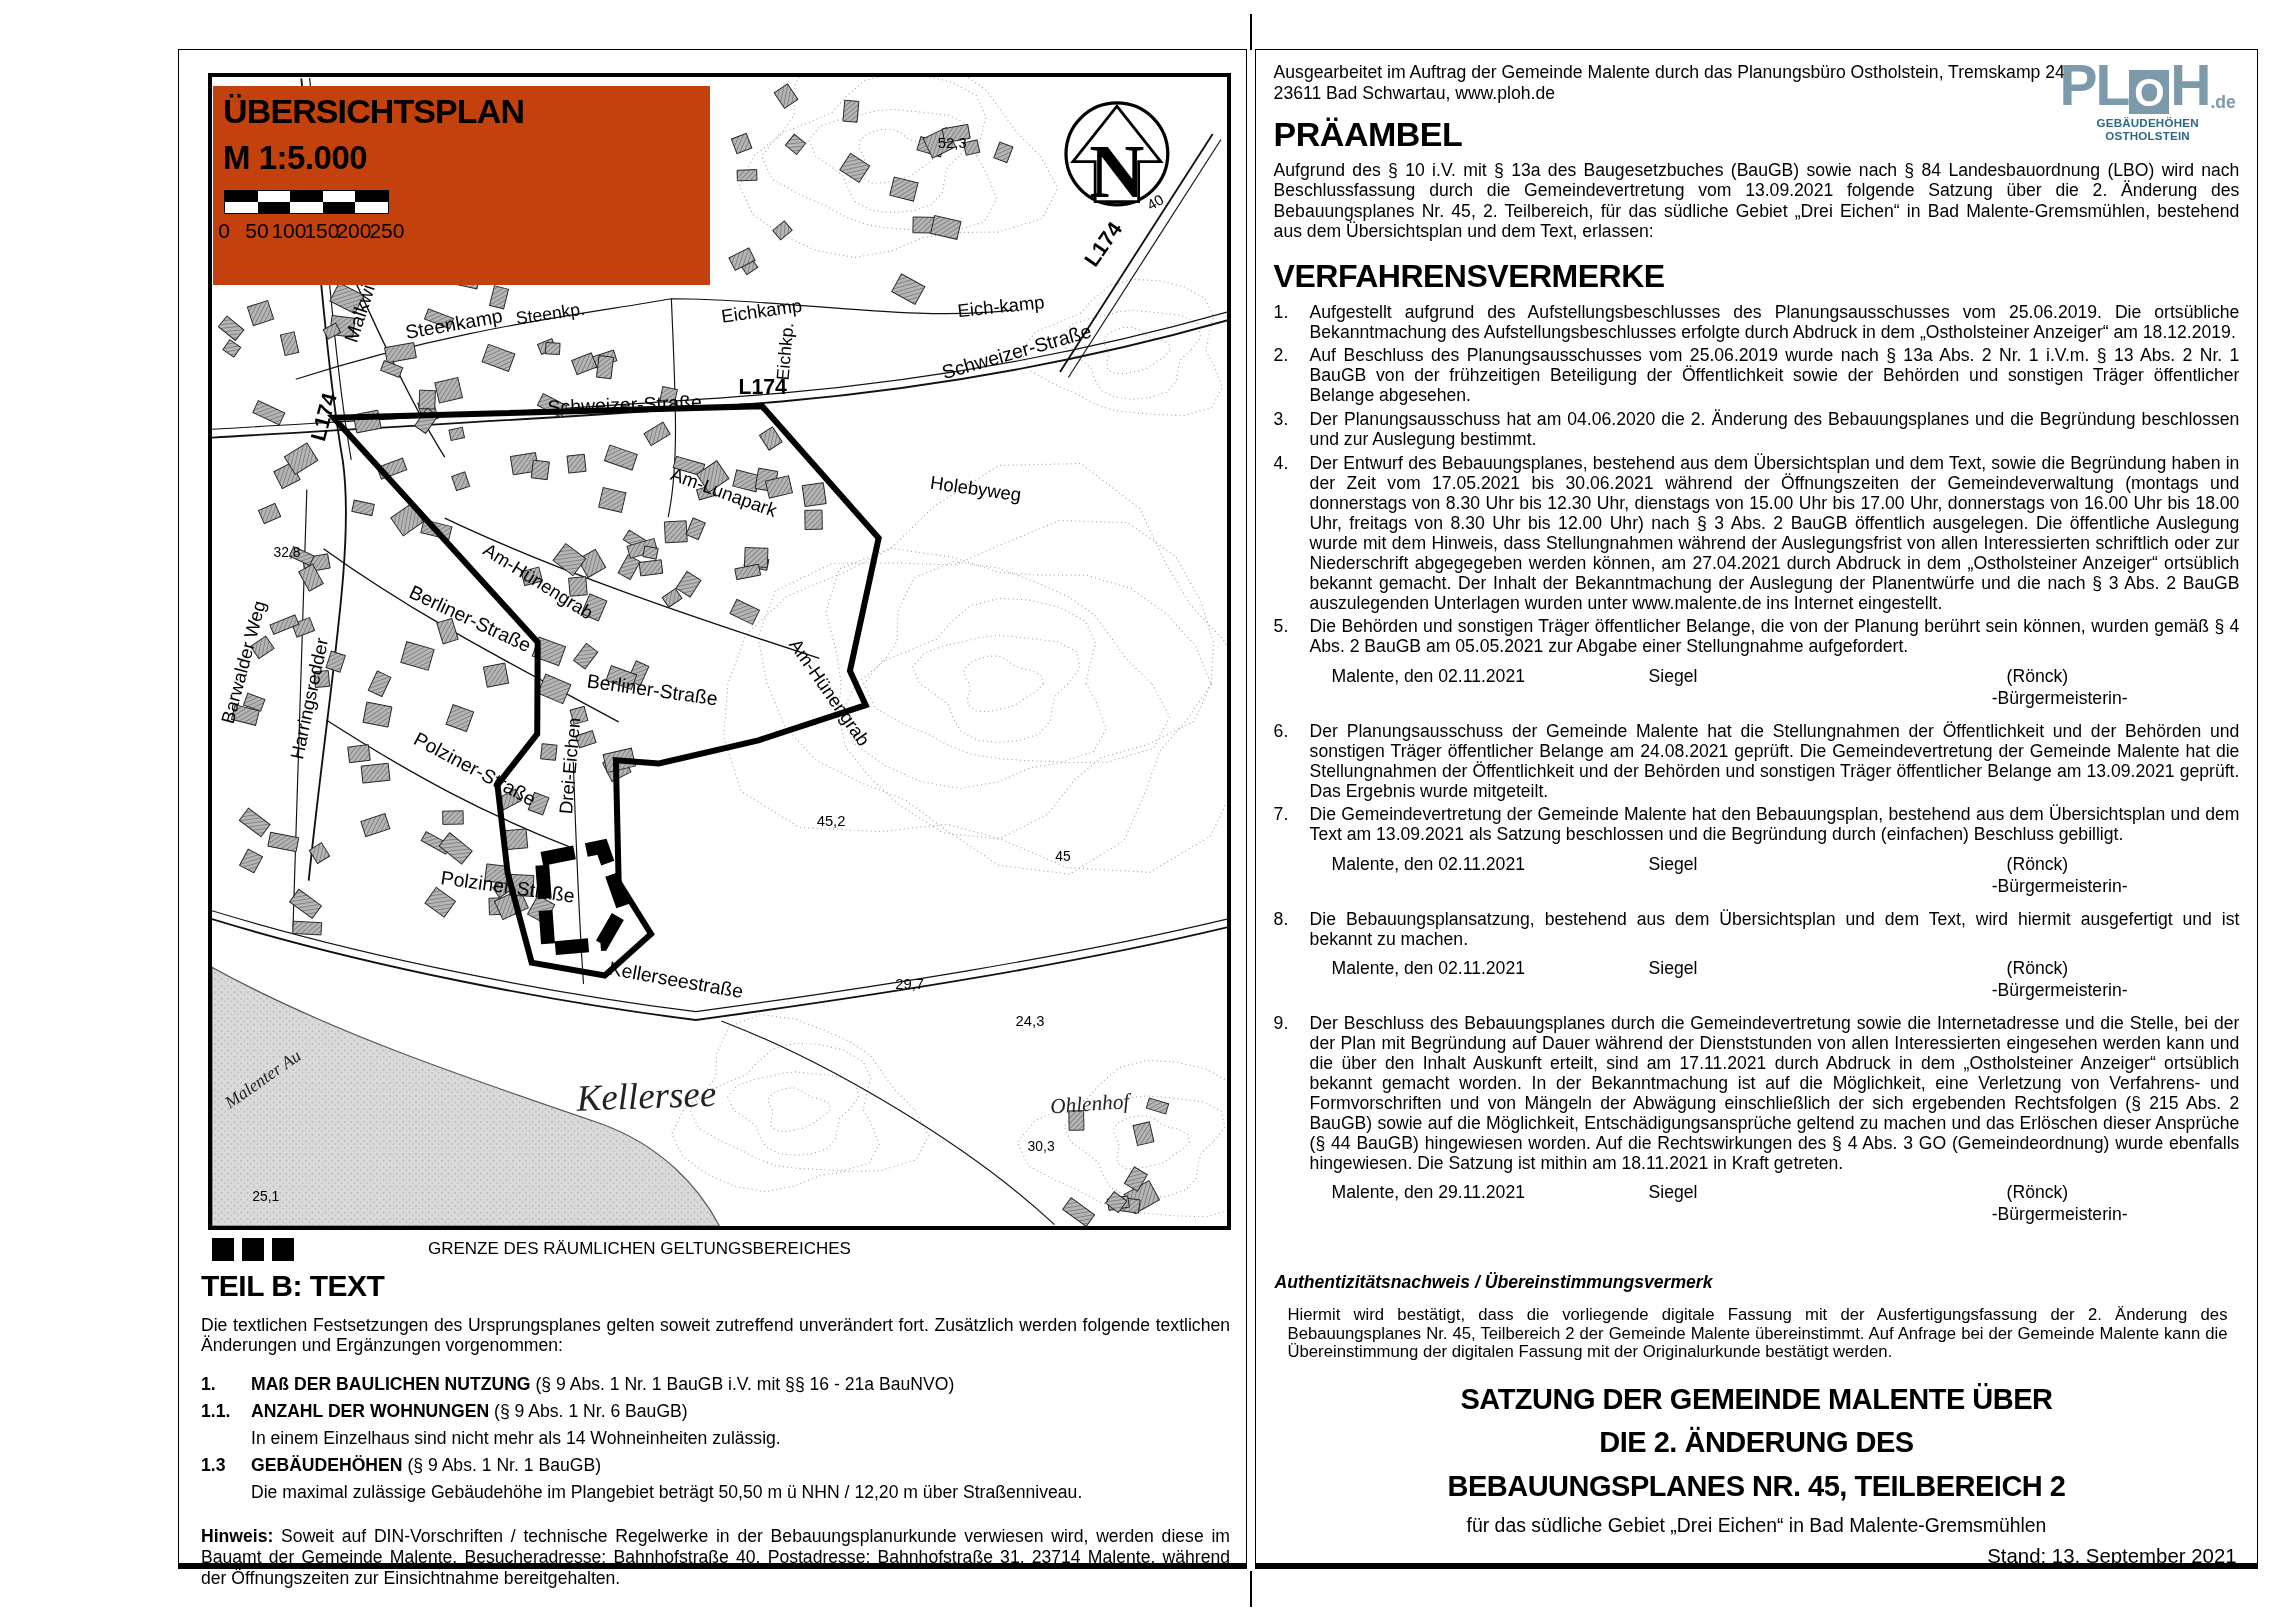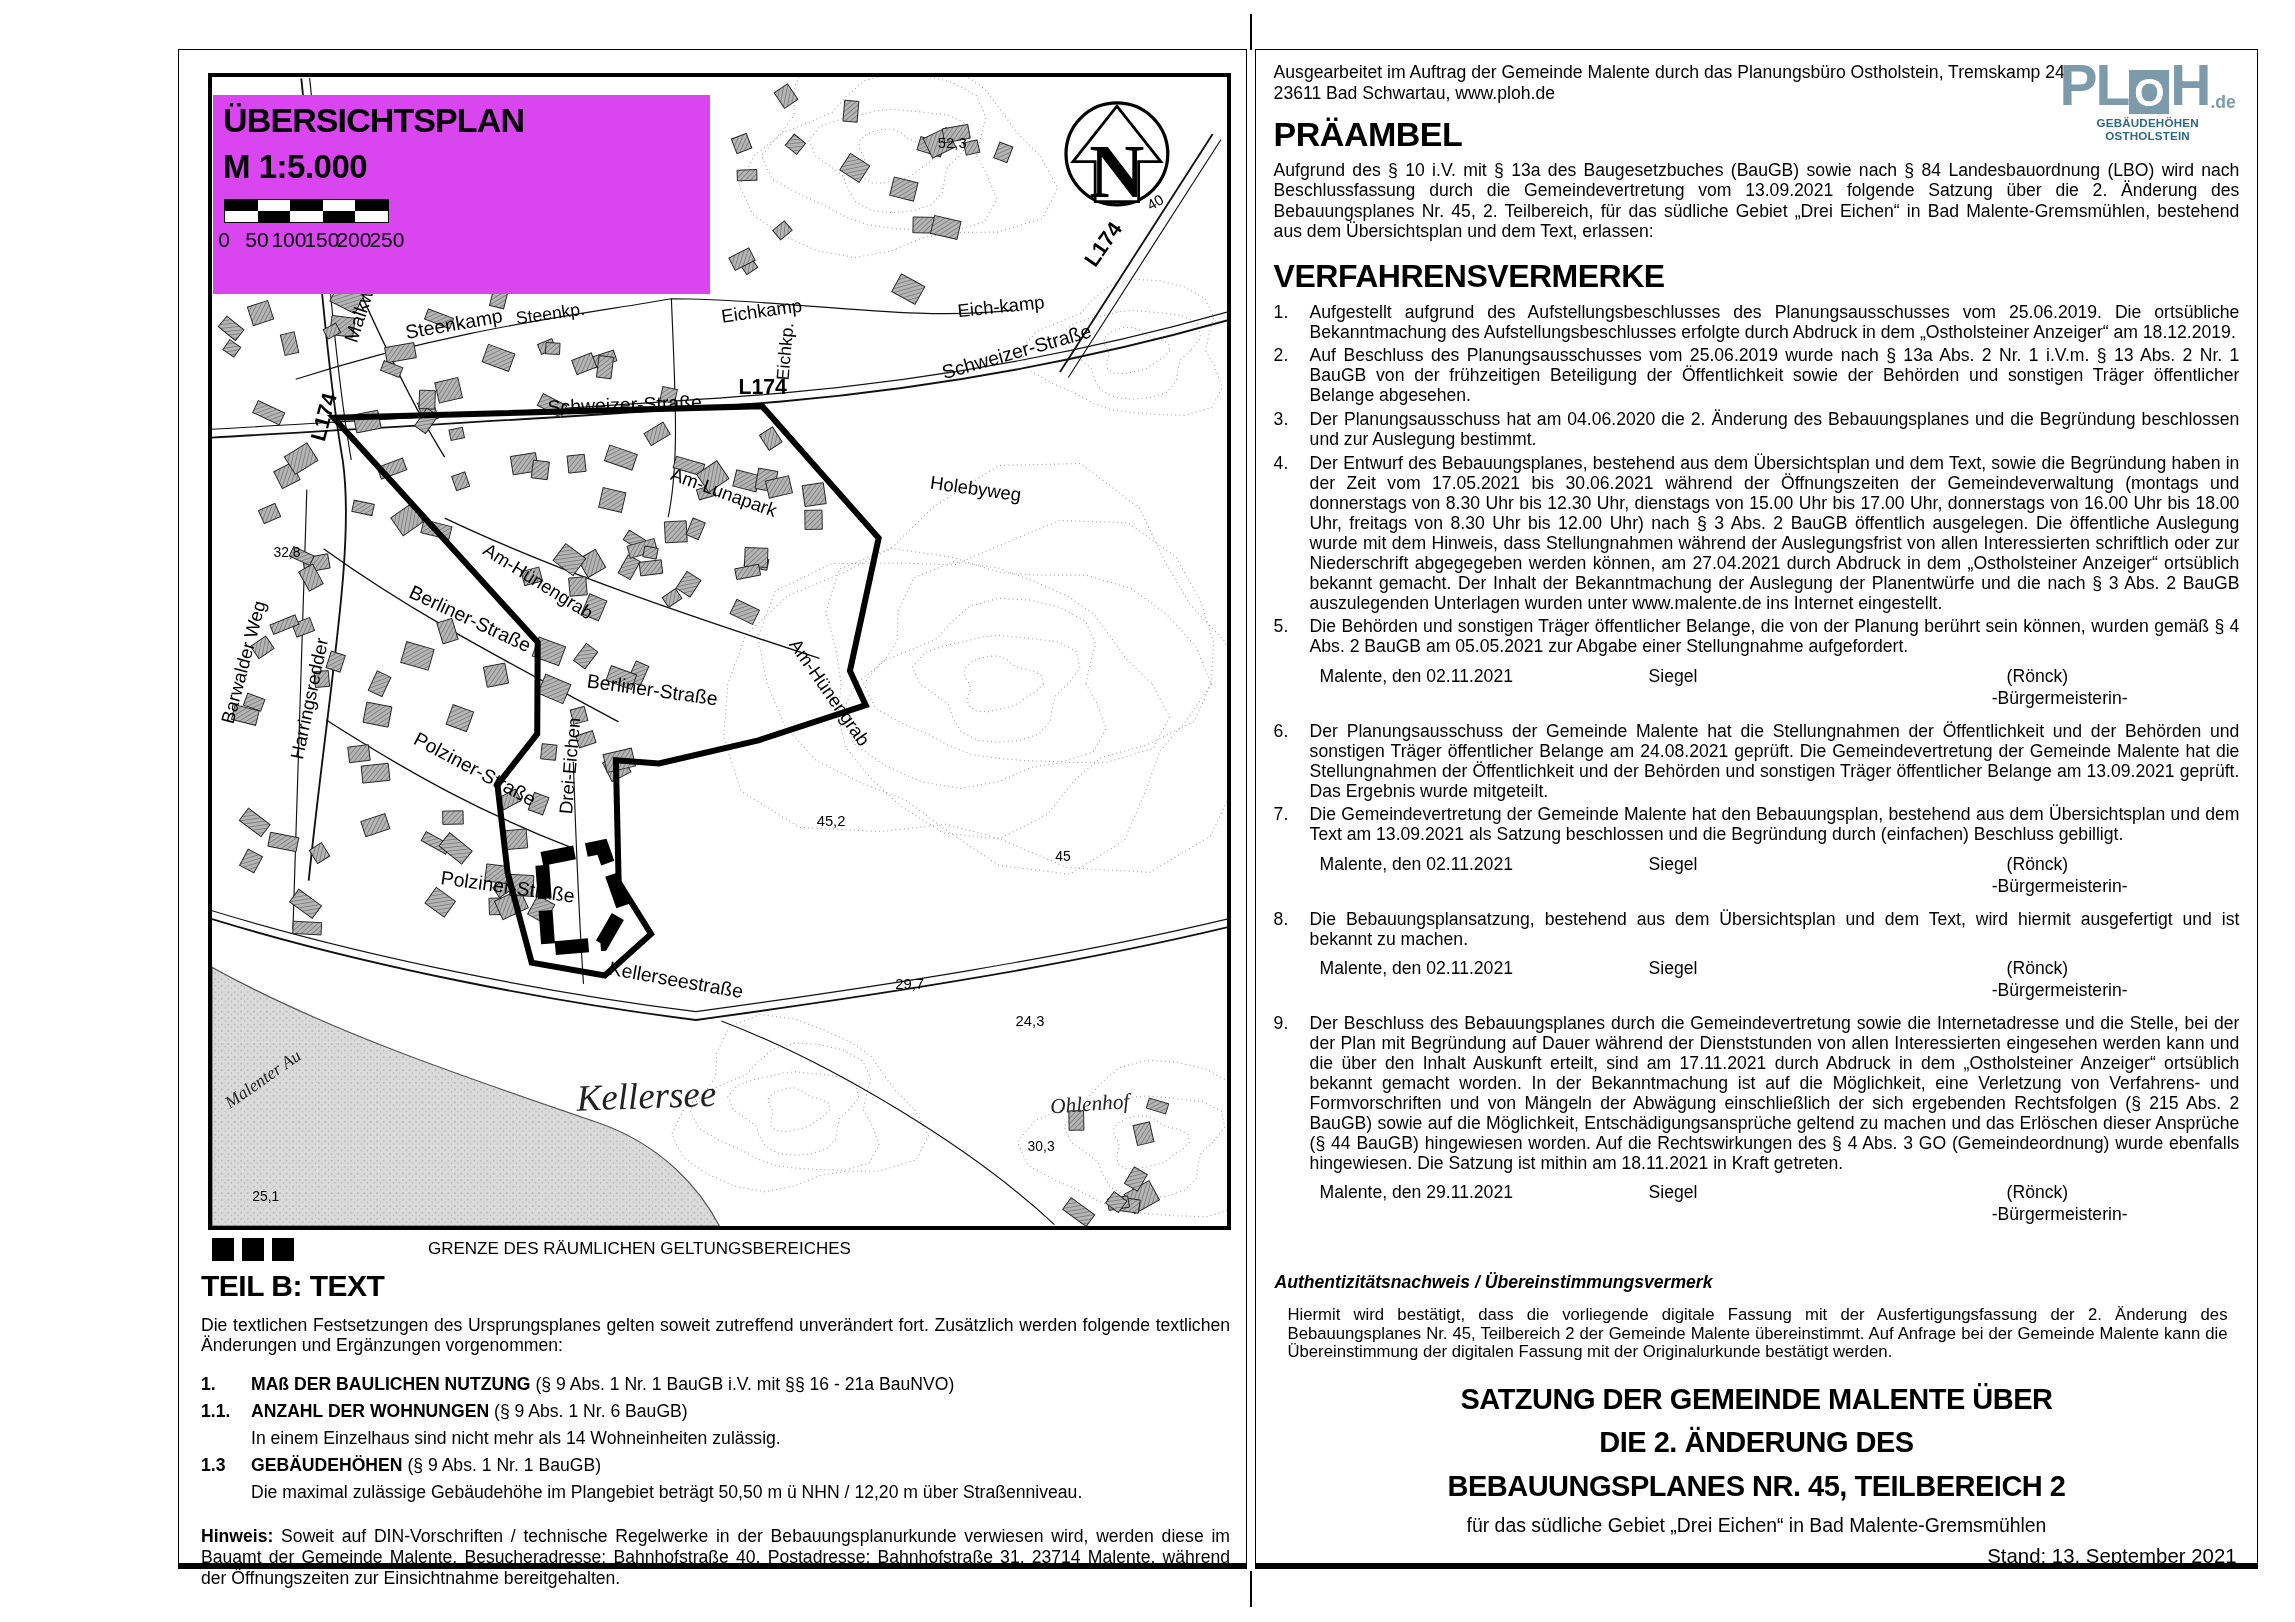--- a/index.html
+++ b/index.html
@@ -8,21 +8,21 @@
   
   .col{position:absolute;top:49px;height:1520px;border:1.4px solid #000;border-bottom:6px solid #000;background:#fff;box-sizing:border-box;}
   .col-left{left:178px;width:1069px;}
   .col-right{left:1255px;width:1003px;}
   .fold-mark{position:absolute;left:1250px;width:2.3px;background:#000;}
   .fold-top{top:14px;height:36px;}
   .fold-bottom{top:1571px;height:36px;}
   
   .map-frame{position:absolute;left:29px;top:23px;width:1023px;height:1157px;border:4.2px solid #000;box-sizing:border-box;background:#fff;}
   .map-frame svg{position:absolute;left:0;top:0;width:100%;height:100%;}
-  .map-title-box{position:absolute;left:0.9px;top:18px;width:497px;height:199px;background:#d946ef;padding:6.5px 0 0 10.2px;box-sizing:border-box;z-index:5;}
+  .map-title-box{position:absolute;left:0.9px;top:9px;width:497px;height:199px;background:#c2410c;padding:6.5px 0 0 10.2px;box-sizing:border-box;z-index:5;}
   .map-title{font-size:34px;font-weight:bold;letter-spacing:-0.9px;line-height:37px;}
   .map-scale{font-size:33px;font-weight:bold;letter-spacing:-0.5px;margin-top:10.2px;line-height:35px;}
   .scalebar{margin-top:15.7px;margin-left:0.9px;width:163px;border:1.4px solid #000;}
   .scalebar .row{height:11px;}
   .scalebar .row.a{background:repeating-linear-gradient(90deg,#000 0 33px,#fff 33px 65px);}
   .scalebar .row.b{background:repeating-linear-gradient(90deg,#fff 0 33px,#000 33px 65px);}
   .scalenums{position:relative;height:24px;margin-top:4.6px;margin-left:0.9px;width:166px;font-size:21px;}
   .scalenums span{position:absolute;transform:translateX(-50%);}
   .map-label{font-family:"Liberation Sans",sans-serif;fill:#000;}
   .map-label.lake{font-family:"Liberation Serif",serif;font-style:italic;fill:#222;}
@@ -51,21 +51,21 @@
   .logo-de{font-size:17.6px;margin-left:0.9px;padding-bottom:2.8px;}
   .logo-caption{font-size:11.6px;font-weight:bold;letter-spacing:0.2px;margin-top:1.9px;}
   h1.praeambel{font-size:34px;font-weight:bold;letter-spacing:-0.5px;margin:12px 0 0 0;line-height:36px;}
   .pra-body{font-size:17.6px;line-height:20.4px;text-align:justify;margin-top:8px;}
   h1.verfahren{font-size:32px;font-weight:bold;letter-spacing:-0.5px;margin:12px 0 0 0;line-height:34px;}
   .vf-list{margin-top:8.3px;}
   .vf-item{display:flex;font-size:17.6px;line-height:20px;margin-bottom:3.7px;}
   .vf-num{width:36px;flex:none;}
   .vf-text{flex:1;text-align:justify;}
   .sig{position:relative;height:43px;margin:9.3px 0 12px 0;font-size:17.6px;}
-  .sig .d{position:absolute;left:46px;top:0;}
+  .sig .d{position:absolute;left:58px;top:0;}
   .sig .s{position:absolute;left:375px;top:0;}
   .sig .n{position:absolute;left:733px;top:0;}
   .sig .r{position:absolute;left:689px;top:22px;width:194px;text-align:center;}
   .auth{position:absolute;left:18.5px;top:1222px;width:966px;}
   .auth h3{font-size:17.6px;font-style:italic;font-weight:bold;margin:0 0 3.7px 0;}
   .auth p{font-size:16.7px;line-height:18.5px;text-align:justify;margin:13px;}
   .satzung{position:absolute;left:0;top:1334px;width:100%;text-align:center;}
   .satzung .big{font-size:29px;font-weight:bold;letter-spacing:-0.5px;line-height:30px;margin-bottom:13.4px;}
   .satzung .sub{font-size:19.4px;margin-top:5.6px;}
   .stand{position:absolute;right:20.4px;top:1495px;font-size:20.4px;}

